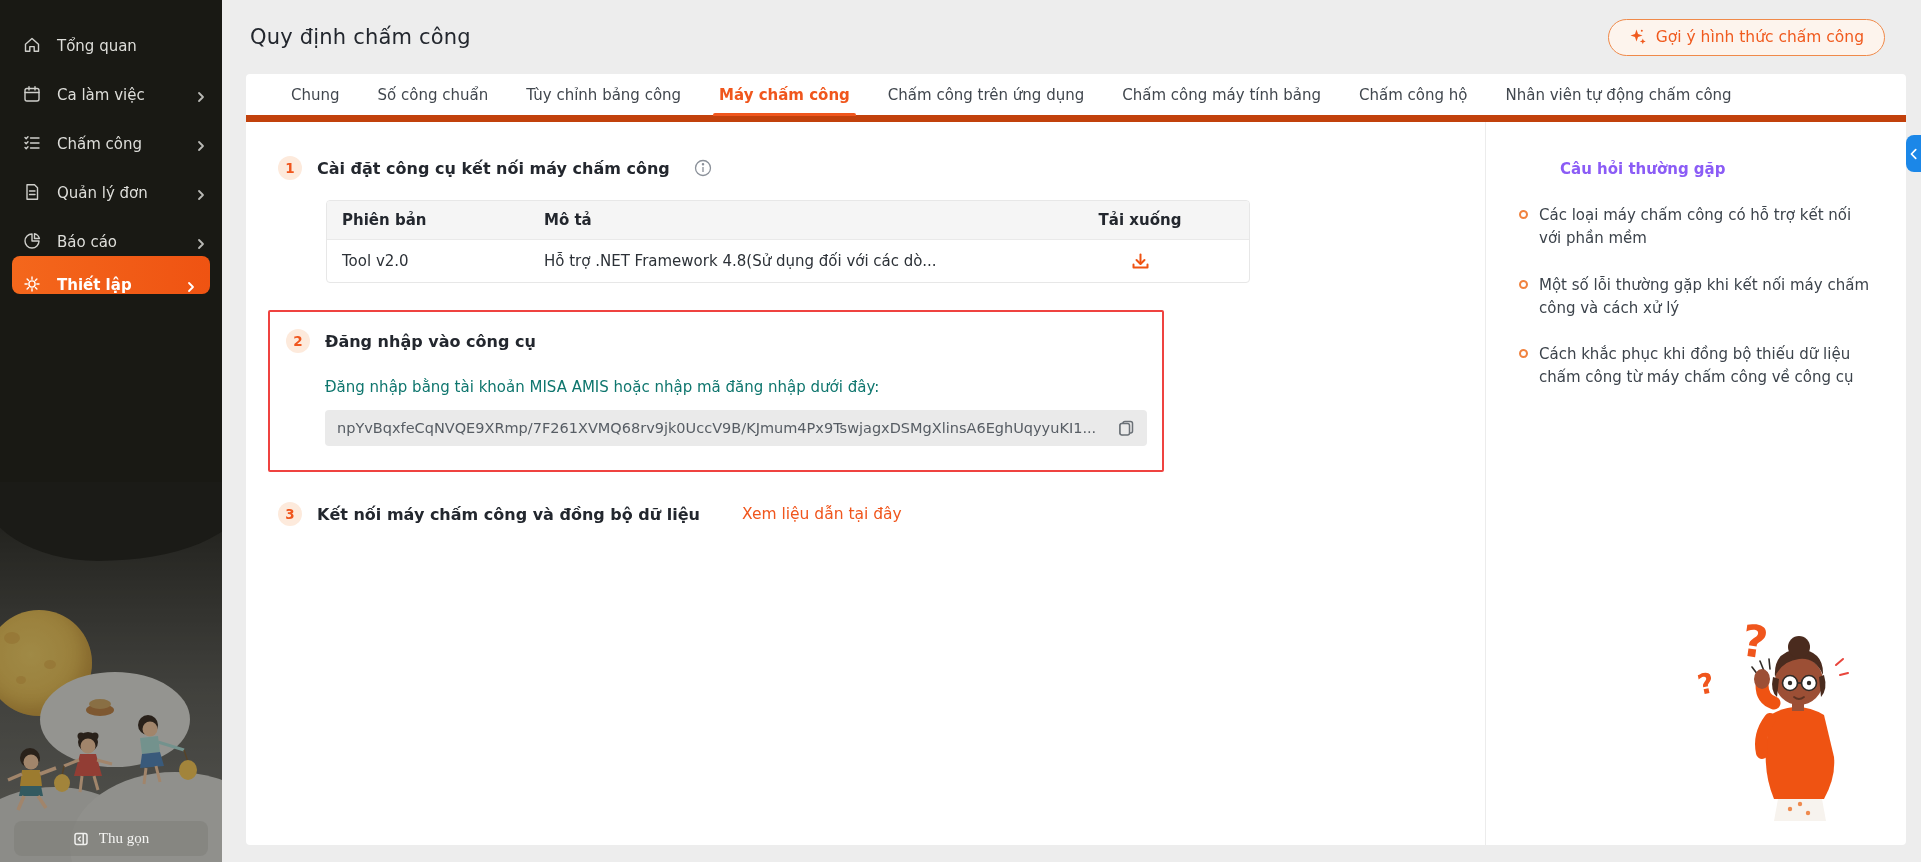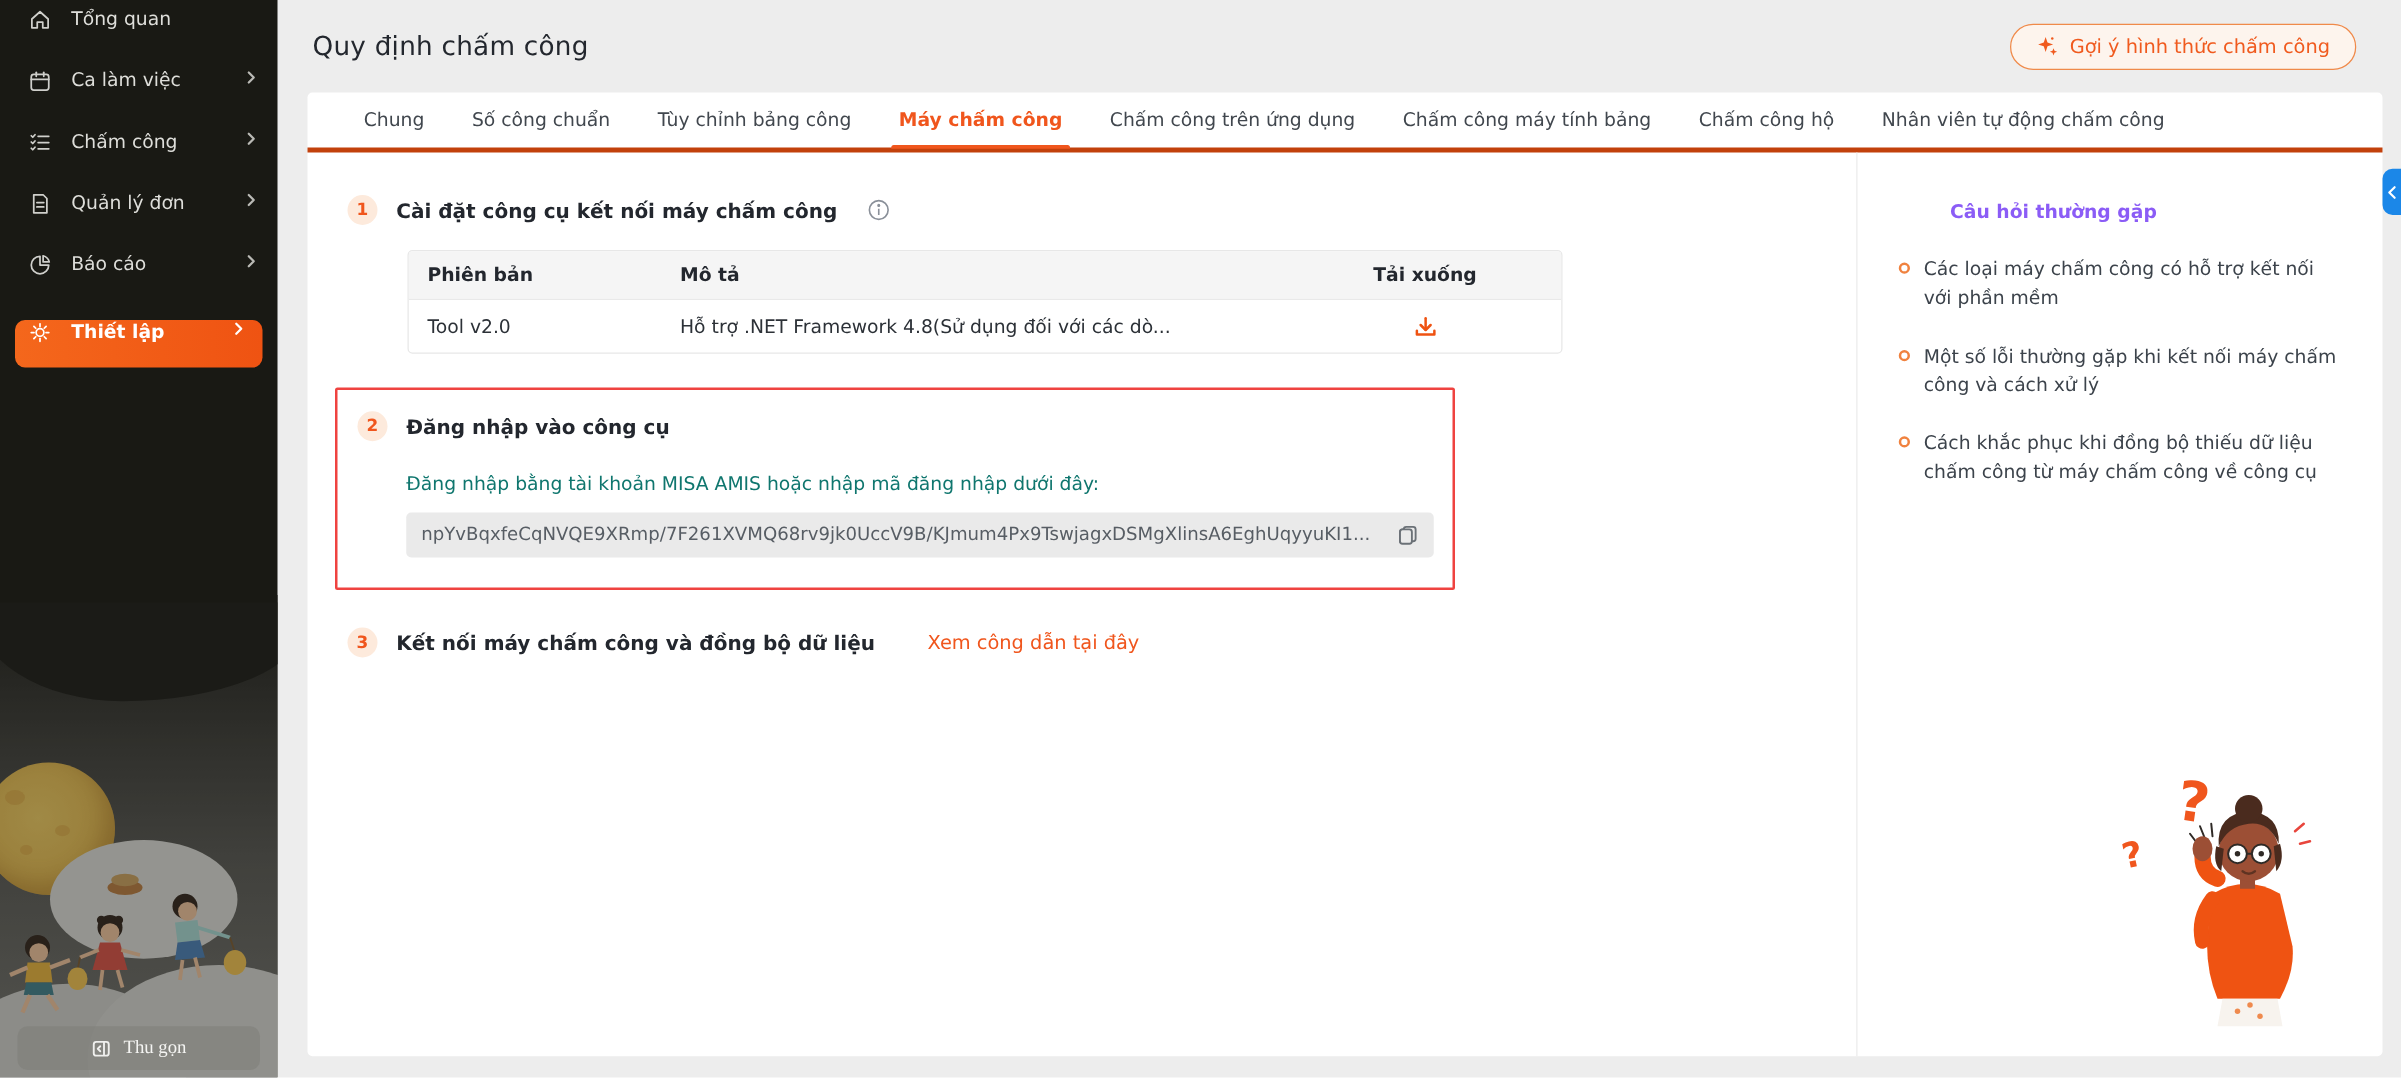--- a/index.html
+++ b/index.html
@@ -4,21 +4,21 @@
 <style>
   * { margin:0; padding:0; box-sizing:border-box; }
   html,body { width:1921px; height:862px; }
   body { font-family:"DejaVu Sans","Liberation Sans",sans-serif; background:#ededed; overflow:hidden; }
 
   .app { width:1921px; height:862px; display:flex; position:relative; }
 
   
   .sidebar { flex:0 0 222px; background:#191914; position:relative; overflow:hidden; z-index:5; }
   .nav { position:relative; z-index:3; padding-top:6px; }
-  .nav-item { height:49px; display:flex; align-items:flex-start; padding:0 14px 0 22px; color:#dededa; font-size:15px; cursor:pointer; }
+  .nav-item { height:49px; display:flex; align-items:flex-end; padding:0 14px 0 22px; color:#dededa; font-size:15px; cursor:pointer; }
   .nav-item .nico { width:20px; height:20px; margin-right:15px; flex:0 0 20px; }
   .nav-item .nico svg { width:20px; height:20px; stroke:#cfcfcb; fill:none; stroke-width:1.4; stroke-linecap:round; stroke-linejoin:round; }
   .nav-item .chev { margin-left:auto; width:14px; height:14px; }
   .nav-item .chev svg { width:14px; height:14px; stroke:#b9b9b5; fill:none; stroke-width:1.8; stroke-linecap:round; stroke-linejoin:round; }
   .nav-item.active { background:linear-gradient(90deg,#f4671c,#ef5312); border-radius:8px; margin:5px 12px; height:38px; padding:0 12px 0 10px; color:#fff; font-weight:bold; }
   .nav-item.active .nico svg, .nav-item.active .chev svg { stroke:#fff; }
 
   .sidebar-art { position:absolute; left:0; right:0; bottom:0; height:380px; background:linear-gradient(180deg,#191914 0%,#2e2e29 18%,#565651 55%,#75756f 100%); z-index:1; }
   .art-wave { position:absolute; top:-6px; left:-20px; right:-20px; height:85px; background:#191914; border-radius:0 0 55% 45% / 0 0 60px 75px; }
   .moon { position:absolute; left:-14px; top:128px; width:106px; height:106px; border-radius:50%;
@@ -41,21 +41,21 @@
   .suggest-btn { margin-left:auto; height:37px; padding:0 20px; border-radius:19px; border:1px solid #f08a4a;
                  background:#fdf4ed; color:#f05a1e; font-size:15.5px; font-family:inherit;
                  display:flex; align-items:center; gap:9px; cursor:pointer; }
   .suggest-btn svg { width:18px; height:18px; fill:#f05a1e; }
 
   .card { position:absolute; left:24px; right:15px; top:74px; bottom:17px; background:#fff; border-radius:4px; display:flex; flex-direction:column; }
   .expand-tab { position:absolute; top:61px; right:-15px; width:15px; height:37px; background:#1b87e8;
                 border-radius:8px 0 0 8px; display:flex; align-items:center; justify-content:center; cursor:pointer; }
   .expand-tab svg { width:10px; height:12px; stroke:#fff; fill:none; stroke-width:2; stroke-linecap:round; stroke-linejoin:round; }
 
-  .tabbar { height:48px; border-bottom:4px solid #c2410c; display:flex; align-items:stretch; padding-left:26px; flex:0 0 48px; }
+  .tabbar { height:48px; border-bottom:7px solid #c2410c; display:flex; align-items:stretch; padding-left:26px; flex:0 0 48px; }
   .tab { display:flex; align-items:center; padding:0 19px; font-size:15px; color:#41474e; cursor:pointer; position:relative; white-space:nowrap; }
   .tab.active { color:#f0561d; font-weight:bold; }
   .tab.active::after { content:""; position:absolute; left:13px; right:13px; bottom:-1px; height:3px; background:#f0561d; border-radius:2px 2px 0 0; }
 
   .card-body { flex:1; display:flex; min-height:0; }
   .content { flex:1; padding:34px 0 0 32px; min-width:0; }
 
   .step { display:flex; align-items:center; gap:15px; }
   .step-num { width:24px; height:24px; border-radius:50%; background:#fdeadc; color:#f0561d;
               font-size:13.5px; font-weight:bold; display:flex; align-items:center; justify-content:center; flex:0 0 24px; }
@@ -350,21 +350,21 @@
                     <path d="M12 14.5 V13.5 M6.5 15.5 H5 A2 2 0 0 1 3 13.5 V6.5 A2 2 0 0 1 5 4.5 H6"></path>
                     <rect x="3" y="4.5" width="9.5" height="11.5" rx="2" fill="#eaeaea"></rect>
                   </svg>
               </button>
             </div>
           </div>
 
           <div class="step step3">
             <span class="step-num">3</span>
             <span class="step-title">Kết nối máy chấm công và đồng bộ dữ liệu</span>
-            <a class="guide-link">Xem công dẫn tại đây</a>
+            <a class="guide-link">Xem liệu dẫn tại đây</a>
           </div>
 
         </section>
 
         <aside class="faq">
           <div class="faq-title">Câu hỏi thường gặp</div>
 
           <div class="faq-item">
             <span class="faq-bullet"></span>
             <span>Các loại máy chấm công có hỗ trợ kết nối với phần mềm</span>

